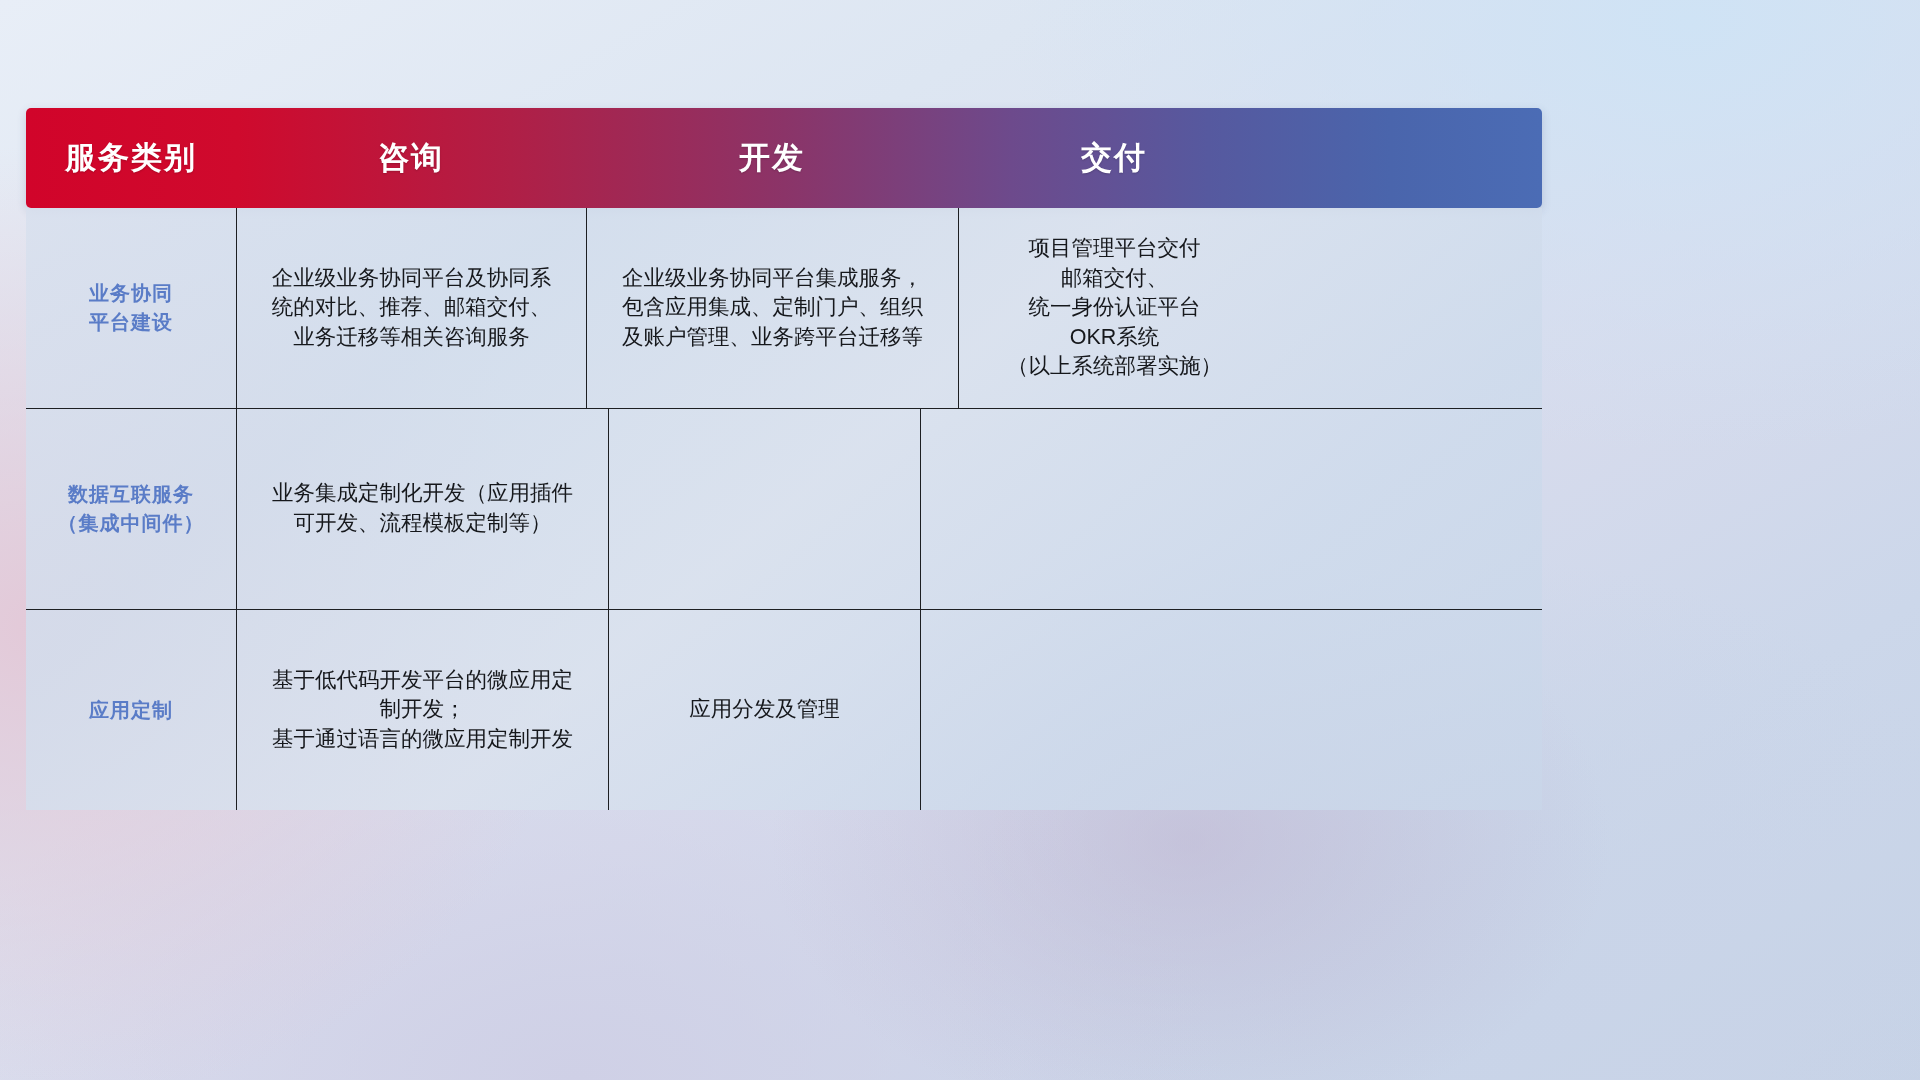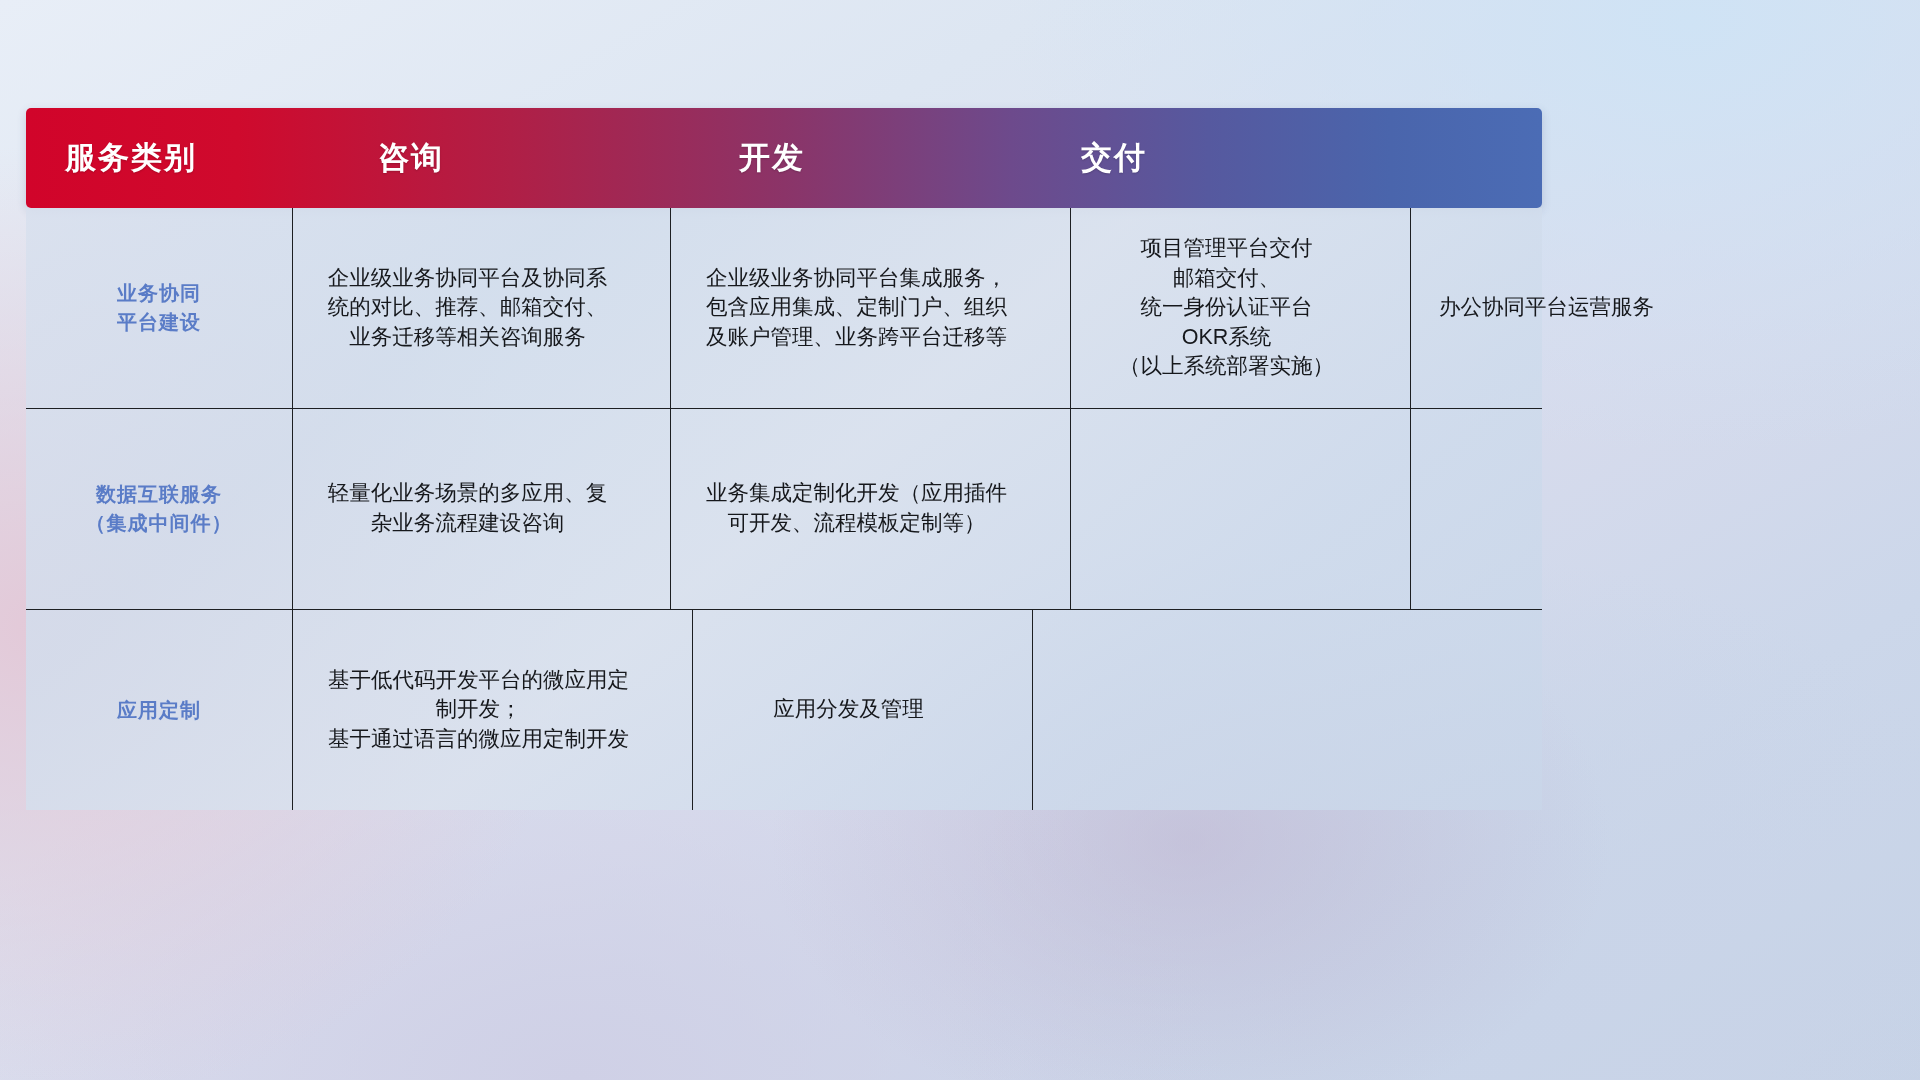--- a/index.html
+++ b/index.html
@@ -42,21 +42,21 @@
         rgba(218,226,238,.86) 50%,
         rgba(206,219,236,.86) 75%,
         rgba(201,214,233,.86) 100%);
     border-bottom:0;
   }
   .brow{display:flex;position:relative;}
   .brow + .brow{border-top:1.6px solid #1d1f22;}
   .bcell{position:relative;display:flex;align-items:center;justify-content:center;
          padding:10px 2px;box-sizing:border-box;
          font-size:21.5px;line-height:1.38;color:#16181c;text-align:center;
-         white-space:pre-line;margin-left:28px;}
+         white-space:pre-line;}
   .bcell + .bcell{border-left:1.6px solid #1d1f22;}
   .bcell.label{border-left:none;color:#5a7cc7;font-weight:bold;font-size:20px;
                line-height:1.45;letter-spacing:1px;}
   
   .brow .bcell:first-child{border-left:none;}
 
   
   .c0{width:210px;flex:0 0 210px;}
   .c1{width:350px;flex:0 0 350px;}
   .c2{width:372px;flex:0 0 372px;}
@@ -90,28 +90,25 @@
 统的对比、推荐、邮箱交付、
 业务迁移等相关咨询服务</div>
       <div class="bcell c2">企业级业务协同平台集成服务，
 包含应用集成、定制门户、组织
 及账户管理、业务跨平台迁移等</div>
       <div class="bcell c3">项目管理平台交付
 邮箱交付、
 统一身份认证平台
 OKR系统
 （以上系统部署实施）</div>
-      <div class="bcell c4">办公协同平台运营服务</div>
     </div>
 
     <div class="brow r1">
       <div class="bcell label c0">数据互联服务
 （集成中间件）</div>
-      <div class="bcell c1">轻量化业务场景的多应用、复
-杂业务流程建设咨询</div>
       <div class="bcell c2">业务集成定制化开发（应用插件
 可开发、流程模板定制等）</div>
       <div class="bcell c3"></div>
       <div class="bcell c4"></div>
     </div>
 
     <div class="brow r2">
       <div class="bcell label c0">应用定制</div>
       <div class="bcell c2">基于低代码开发平台的微应用定
 制开发；

